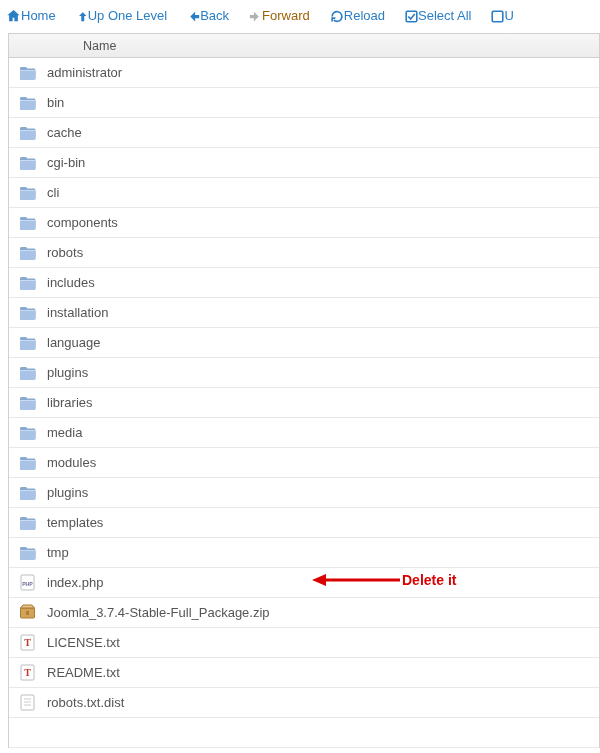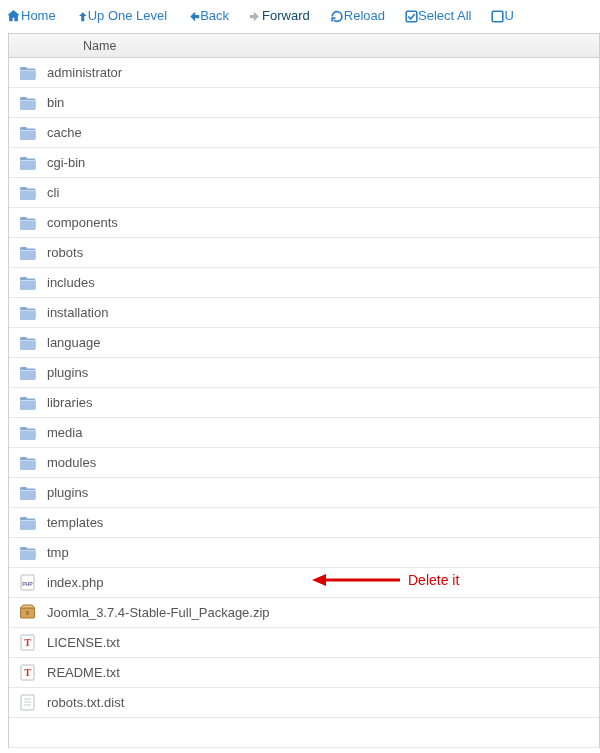--- a/index.html
+++ b/index.html
@@ -18,21 +18,21 @@
       gap: 20px;
       white-space: nowrap;
     }
     .toolbar-btn {
       display: inline-flex;
       align-items: flex-end;
       color: #2a7ec5;
       cursor: pointer;
       font-size: 13px;
     }
-    .toolbar-btn.disabled { color: #0c4a6e; cursor: default; }
+    .toolbar-btn.disabled { color: #a16207; cursor: default; }
     .toolbar-btn .ic { display: inline-flex; align-items: center; }
     .list {
       border: 1px solid #d0d0d0;
       border-bottom: none;
       margin-left: 8px;
     }
     .header-row {
       display: flex;
       align-items: center;
       height: 24px;
@@ -56,24 +56,24 @@
       width: 38px;
       display: flex;
       align-items: center;
       justify-content: center;
     }
     .row .col-name { flex: 1; padding-right: 6px; }
     .annotation {
       position: absolute;
       display: flex;
       align-items: center;
-      gap: 6px;
       left: 312px;
       top: 571px;
       pointer-events: none;
+      font-weight: bold;
     }
     .annotation-text {
       color: #d80000;
       font-size: 14px;
     }
     .wrapper { position: relative; }
   </style>
 </head>
 <body>
 <div class="wrapper">

